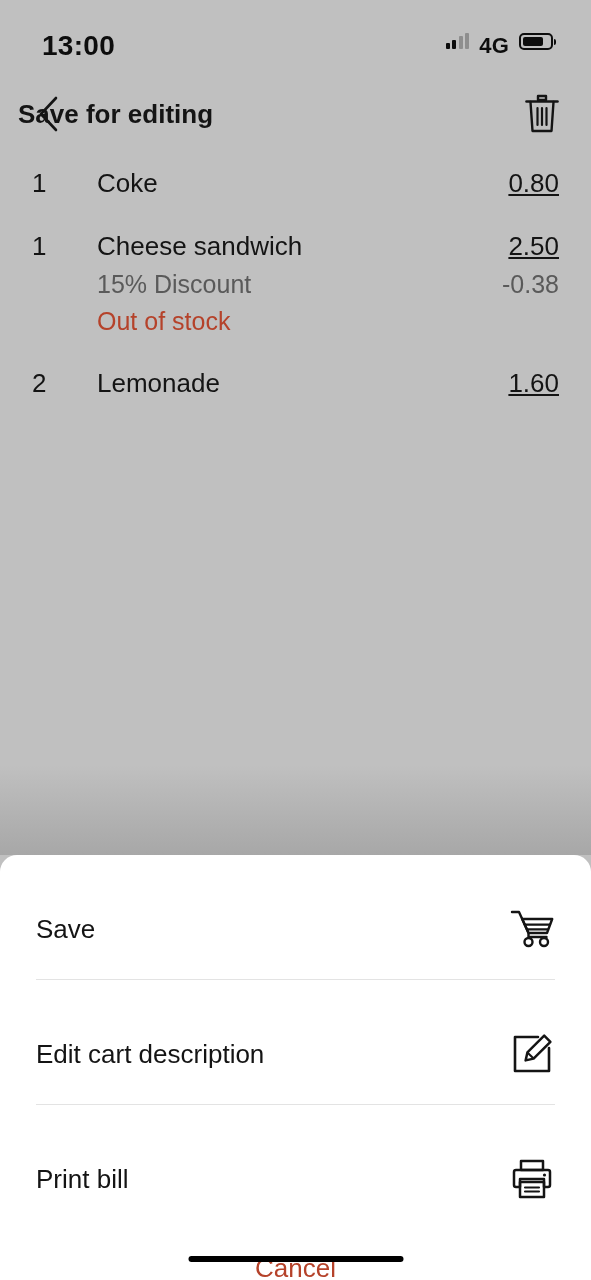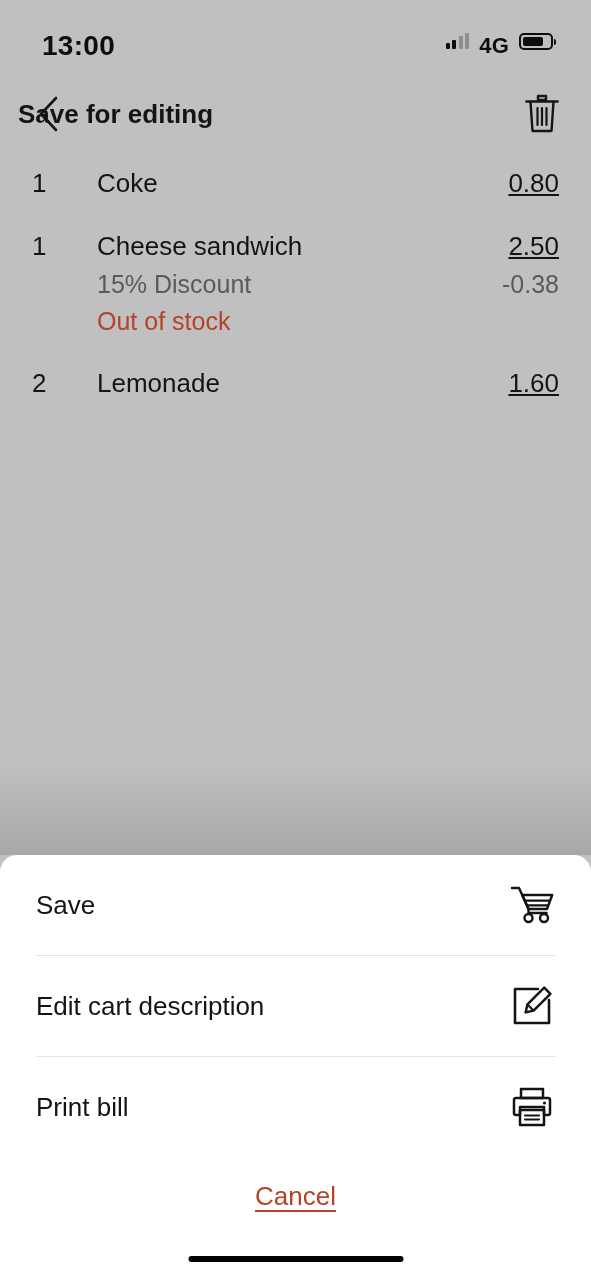--- a/index.html
+++ b/index.html
@@ -147,20 +147,21 @@
     height:425px;
     background:#ffffff;
     border-radius:17px 17px 0 0;
   }
   .sheet-row {
     height:100px;
     display:flex;
     align-items:center;
     padding:0 36px;
     cursor:pointer;
+    margin-top:24px;
   }
   .sheet-label {
     font-size:26px;
     color:#141414;
     flex:1;
   }
   .sheet-icon {
     width:46px; height:46px;
     display:flex; align-items:center; justify-content:center;
     flex:none;

